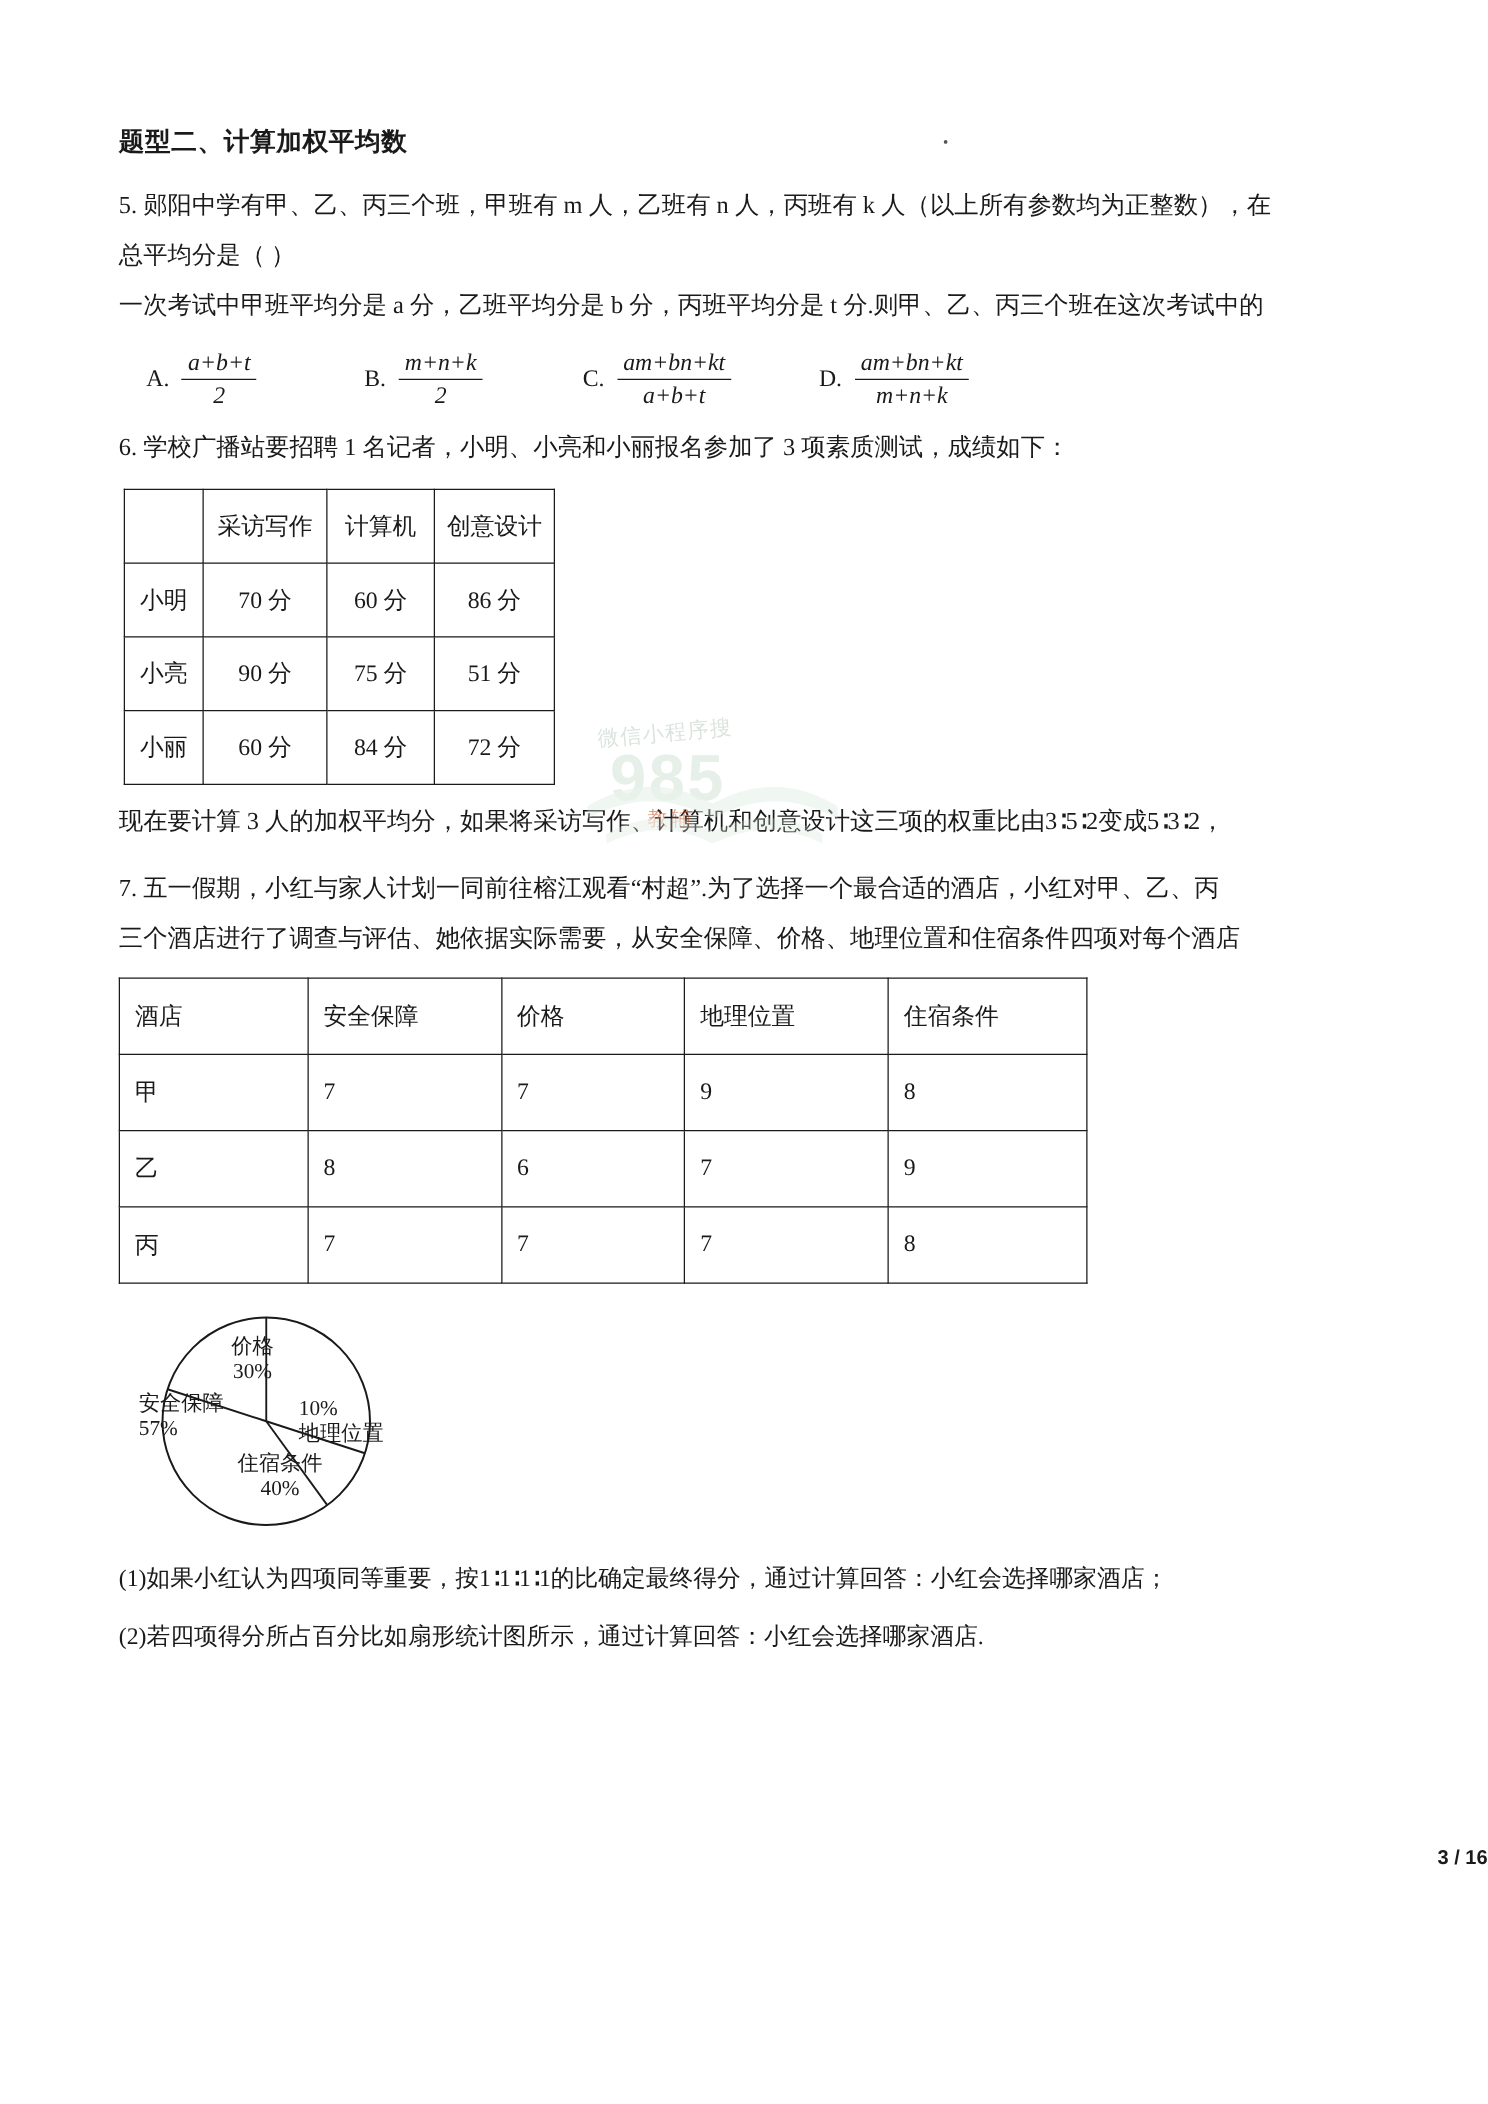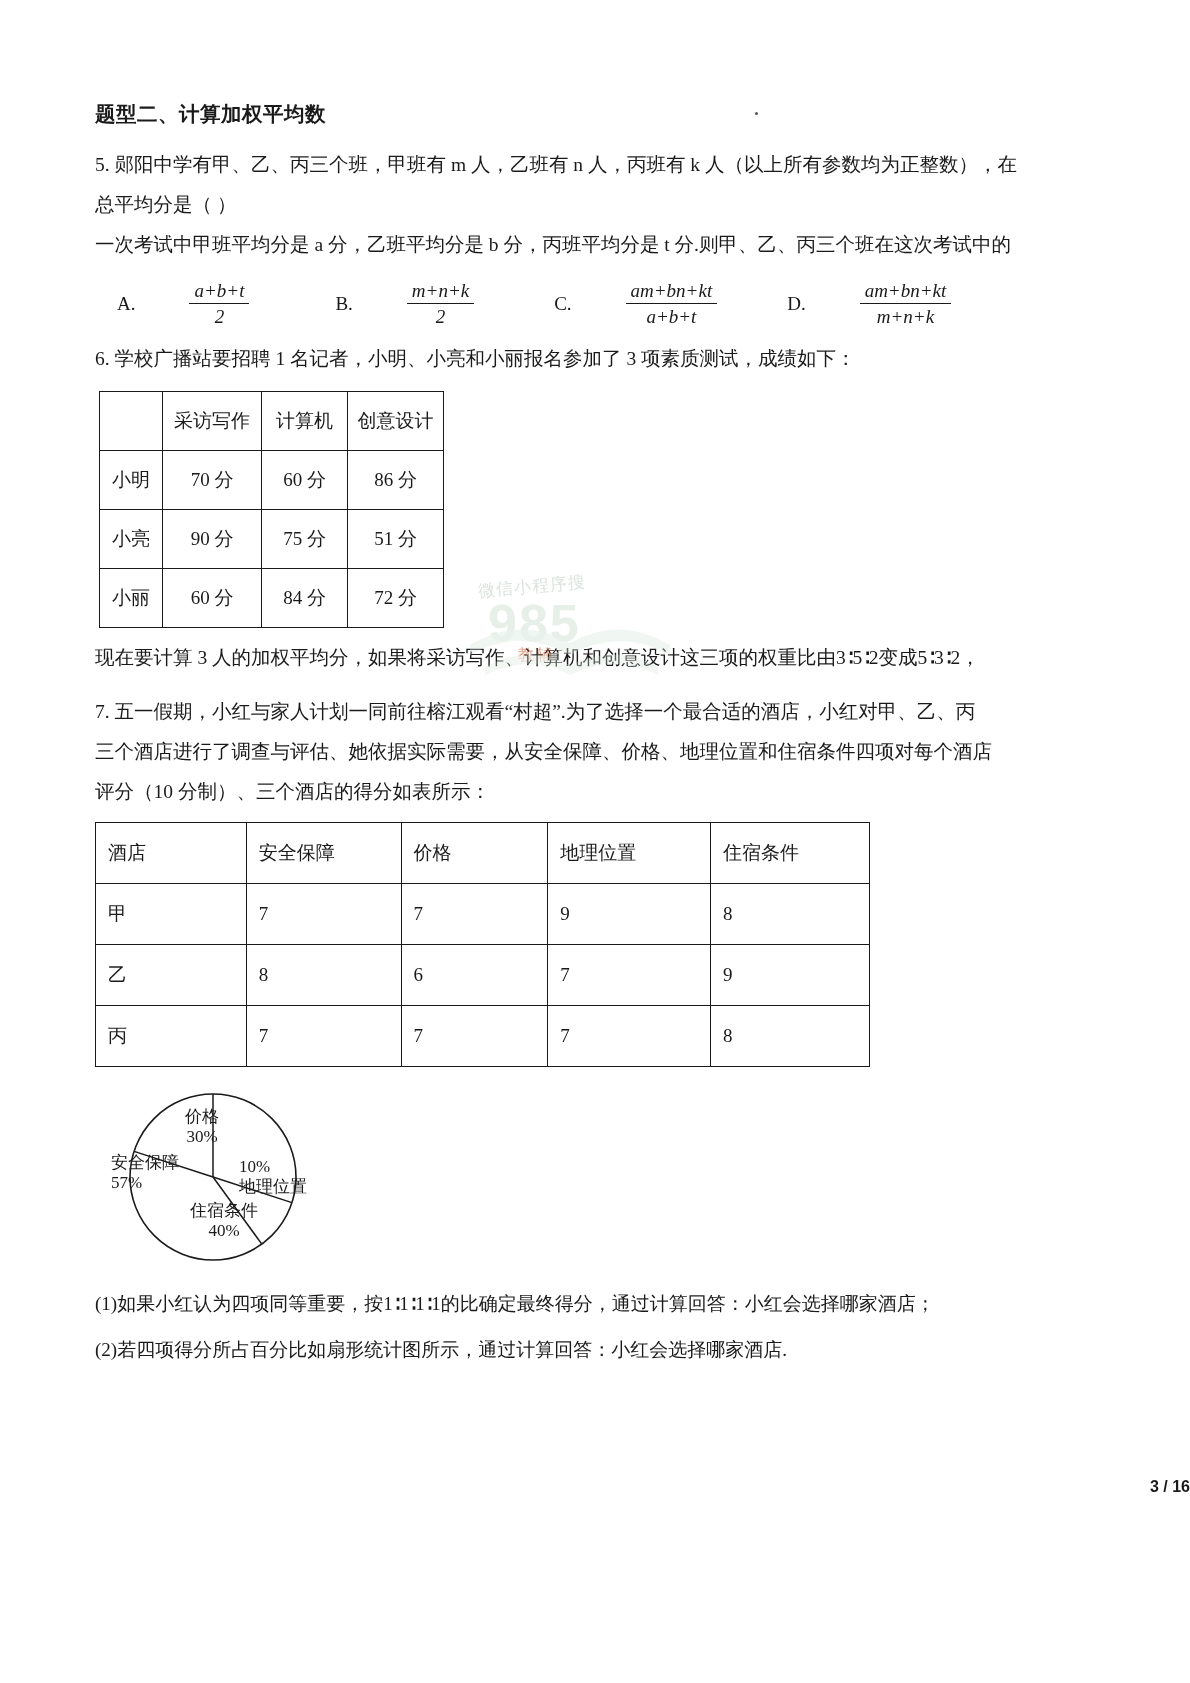--- a/index.html
+++ b/index.html
@@ -70,21 +70,20 @@
     font-size: 19px;
     margin-right: 10px;
   }
   .frac {
     display: inline-block;
     text-align: center;
     vertical-align: middle;
     font-style: italic;
     font-size: 19px;
     line-height: 1.25;
-    margin-left: 44px;
   }
   .frac .num {
     display: block;
     border-bottom: 1.3px solid #1a1a1a;
     padding: 0 5px 1px 5px;
     white-space: nowrap;
   }
   .frac .den {
     display: block;
     padding: 1px 5px 0 5px;
@@ -294,21 +293,20 @@
         </tr>
       </tbody>
         </table>
 
       <div class="para">现在要计算 3 人的加权平均分，如果将采访写作、计算机和创意设计这三项的权重比由3∶5∶2变成5∶3∶2，</div>
     </div>
 
     <div class="q-block" style="margin-top:14px;">
       <div class="para"><span>7.</span> <span>五一假期，小红与家人计划一同前往榕江观看“村超”.为了选择一个最合适的酒店，小红对甲、乙、丙</span></div>
       <div class="para">三个酒店进行了调查与评估、她依据实际需要，从安全保障、价格、地理位置和住宿条件四项对每个酒店</div>
-      <div class="para">评分（10 分制）、三个酒店的得分如表所示：</div>
 
       <table class="hotel-table">
         <tbody>
             <tr>
           <td class="col0">酒店</td>
           <td class="col1">安全保障</td>
           <td class="col2">价格</td>
           <td class="col3">地理位置</td>
           <td class="col4">住宿条件</td>
         </tr>

